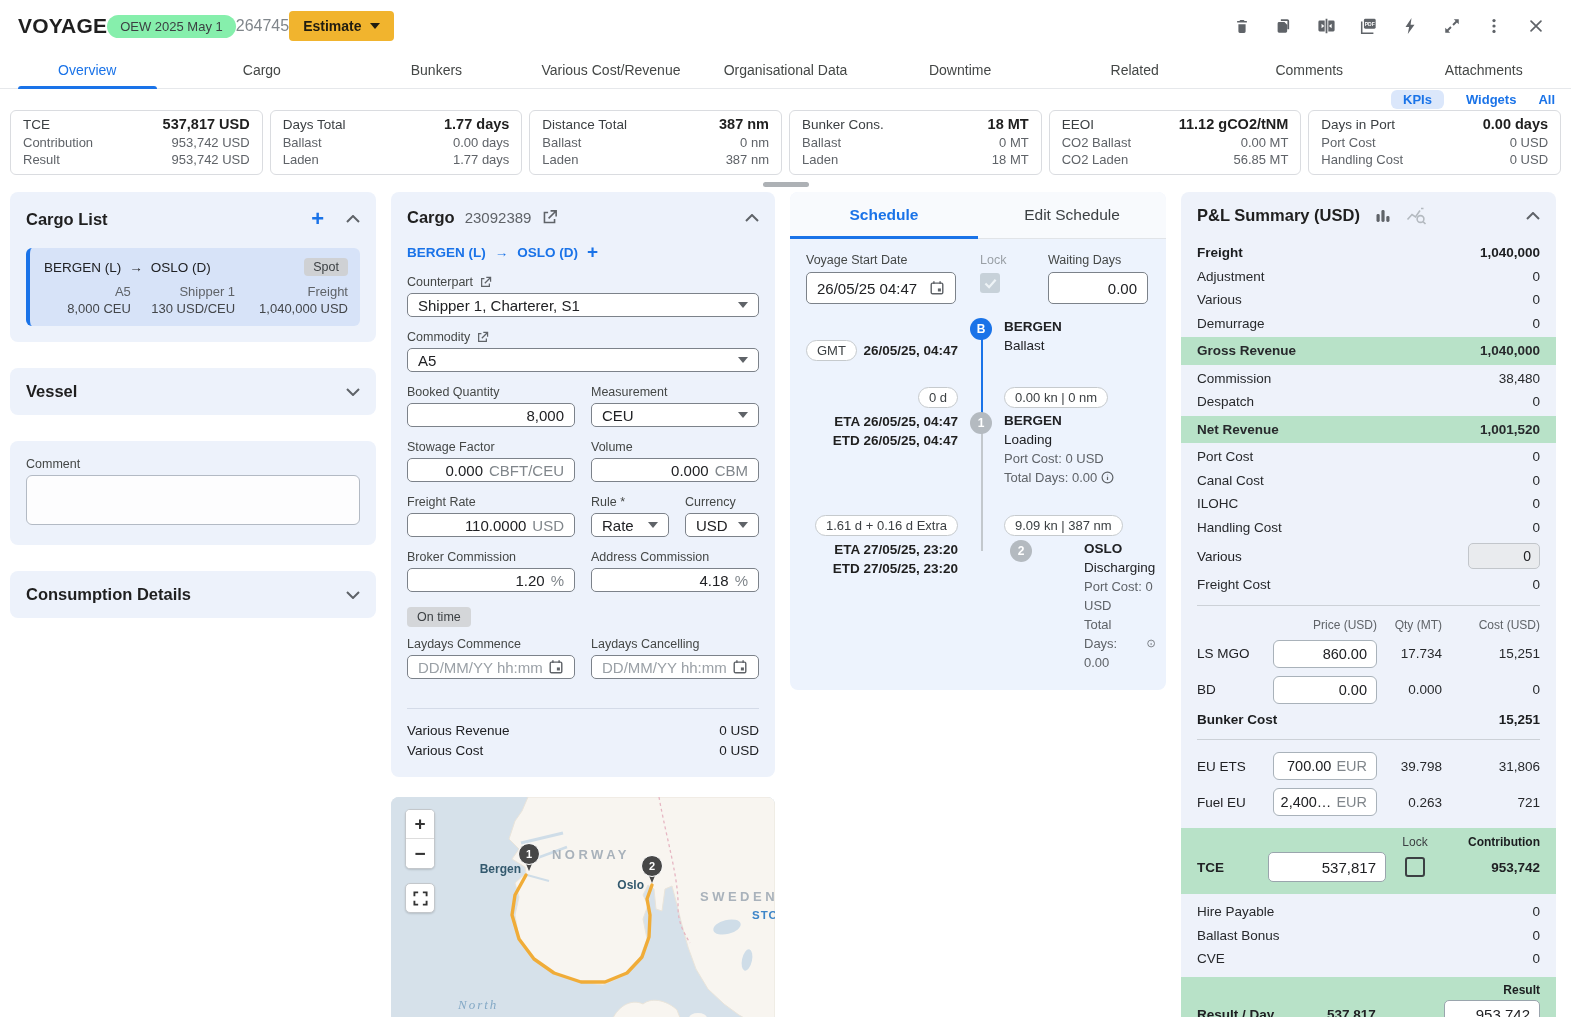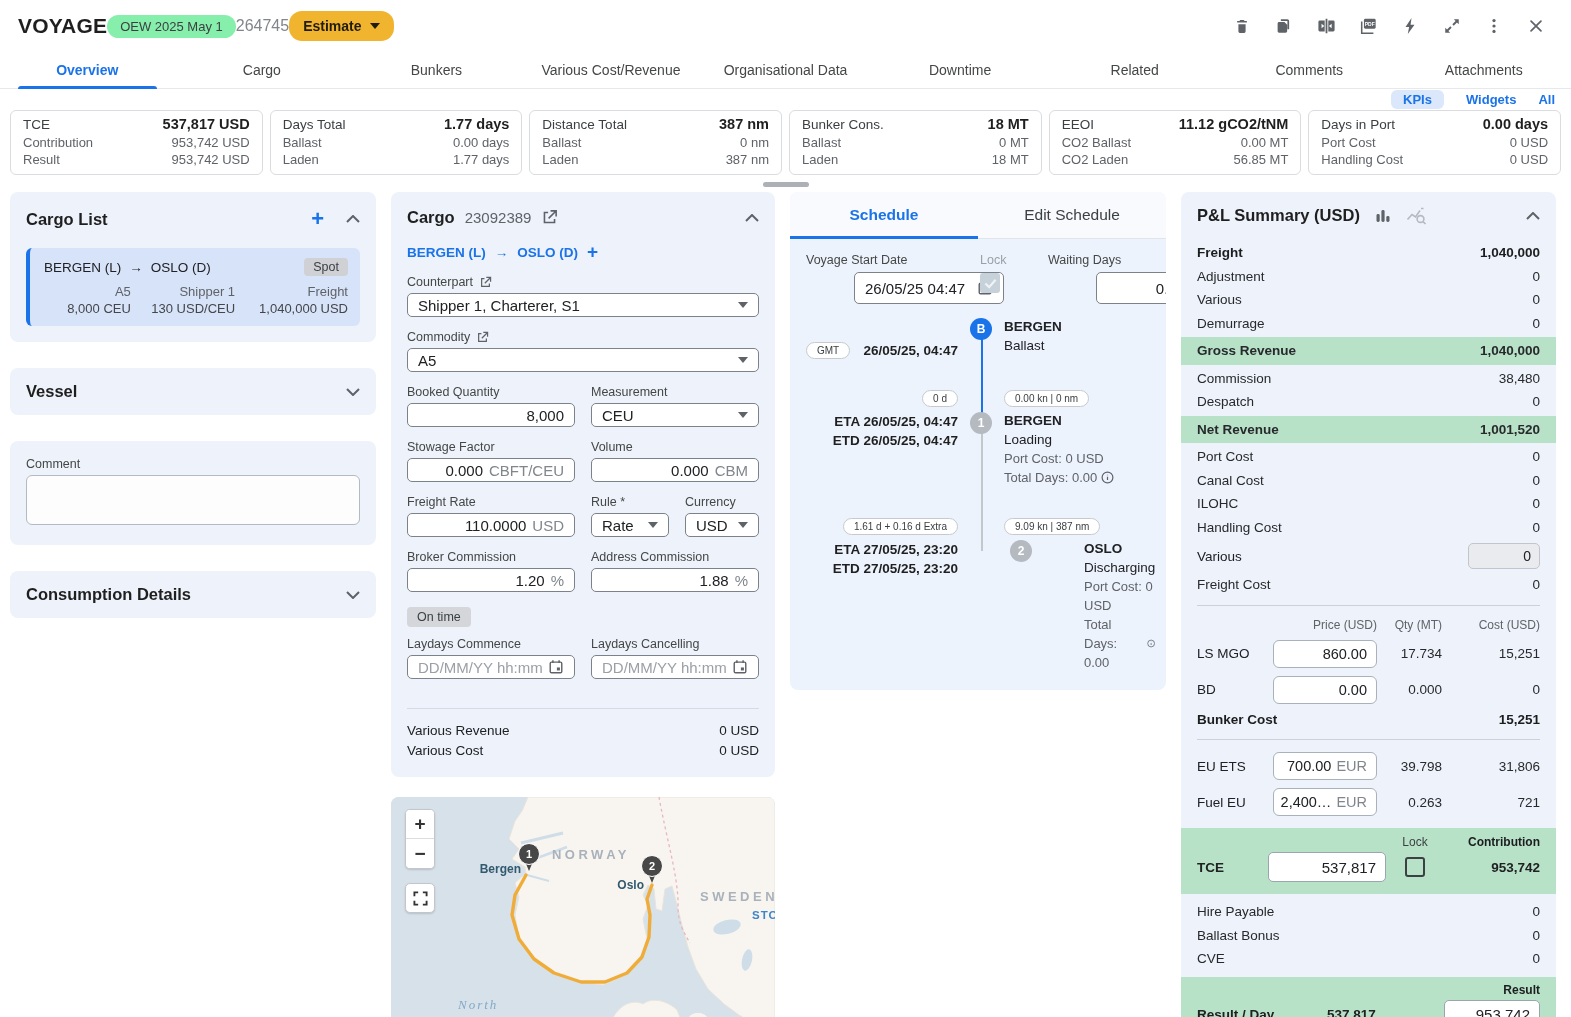--- a/index.html
+++ b/index.html
@@ -5,32 +5,32 @@
   * { margin:0; padding:0; box-sizing:border-box; }
   html,body { width:1571px; height:1017px; overflow:hidden; background:#fff;
     font-family:"Liberation Sans","DejaVu Sans",sans-serif; color:#202124; }
 
   
   .topbar { height:52px; display:flex; align-items:center; justify-content:space-between; padding:0 18px; }
   .topbar-left { display:flex; align-items:center; }
   .app-title { font-size:21px; font-weight:700; letter-spacing:.2px; color:#1f1f1f; }
   .pill-grey { background:#86efac; color:#3c4043; border-radius:13px; padding:4px 13px; font-size:13px; }
   .voyage-no { color:#80868b; font-size:16px; }
-  .estimate-btn { display:flex; align-items:center; gap:8px; background:#f1b42e; border:none; border-radius:13px;
+  .estimate-btn { display:flex; align-items:center; gap:8px; background:#f1b42e; border:none; border-radius:4px;
     padding:7px 14px; font-size:14px; font-weight:700; color:#201c10; cursor:pointer; font-family:inherit; }
   .topbar-icons { display:flex; align-items:center; gap:8px; }
   .icon-btn { width:34px; height:34px; border:none; background:transparent; display:flex; align-items:center;
     justify-content:center; cursor:pointer; color:#5f6368; }
   .icon-btn svg { display:block; }
 
   
   .tabbar { height:37px; display:flex; border-bottom:1px solid #e6e8eb; }
   .tab { flex:1; display:flex; align-items:center; justify-content:center; font-size:14px; color:#444746;
     cursor:pointer; position:relative; }
-  .tab.active { color:#1a73e8; font-weight:700; }
+  .tab.active { color:#1a73e8; font-weight:400; }
   .tab.active::after { content:""; position:absolute; left:18px; right:18px; bottom:-1px; height:3px;
     background:#1a73e8; border-radius:3px 3px 0 0; }
 
   
   .kpi-toggle { height:18px; margin:1px 16px 2px; display:flex; justify-content:flex-end; align-items:center; gap:22px; }
   .kpi-toggle span { font-size:13px; color:#1a73e8; font-weight:600; cursor:pointer; }
   .kpi-toggle .tg-active { background:#dbe7fb; border-radius:6px; padding:2px 12px; }
   .kpi-row { display:flex; gap:7px; padding:0 10px; }
   .kpi-card { flex:1; border:1px solid #dadce0; border-radius:6px; background:#fff; padding:5px 12px 6px; }
   .kpi-main { display:flex; justify-content:space-between; align-items:baseline; margin-bottom:2px; }
@@ -101,21 +101,21 @@
   .sched-panel { background:#edf3fd; border-radius:8px; overflow:hidden; }
   .sched-tabs { display:flex; background:#f8fafd; border-bottom:1px solid #e1e4e8; height:47px; }
   .sched-tab { flex:1; display:flex; align-items:center; justify-content:center; font-size:15.5px; color:#3c4043;
     cursor:pointer; position:relative; }
   .sched-tab.active { color:#1a73e8; font-weight:600; }
   .sched-tab.active::after { content:""; position:absolute; left:0; right:0; bottom:-1px; height:3px; background:#1a73e8; }
   .sched-body { padding:14px 16px 18px; }
   .sched-fields { display:grid; grid-template-columns:150px 44px 100px 38px; column-gap:24px; margin-bottom:14px; }
   .sf-label { font-size:12.5px; color:#444746; margin-bottom:5px; white-space:nowrap; }
   .sf-label.dim { color:#9aa0a6; }
-  .sched-fields .ibox, .sched-fields .datebox { height:32px;margin-left:48px; }
+  .sched-fields .ibox, .sched-fields .datebox { height:32px; }
   .checkbox { width:20px; height:20px; border-radius:3px; display:flex; align-items:center; justify-content:center;
     cursor:pointer; margin-top:6px; }
   .cb-grey { background:#c7d1d9; }
   .cb-blue { background:#1a73e8; }
   .cb-empty { background:transparent; border:2px solid #3c4043; margin-top:0; }
 
   .timeline { position:relative; }
   .tl-vline { position:absolute; width:2px; left:175px; z-index:0; }
   .tl-vline.blue { background:#1a73e8; top:11px; height:94px; }
   .tl-vline.grey { background:#c3c8cd; top:105px; height:128px; }
@@ -127,21 +127,21 @@
   .tl-stop2 { height:auto;gap:48px; }
   .node { width:22px; height:22px; border-radius:50%; color:#fff; font-size:12px; font-weight:700;
     display:flex; align-items:center; justify-content:center; margin:0 auto; position:relative; z-index:2; }
   .node-b { background:#1a73e8; }
   .node-n { background:#b4bac0; }
   .tl-time { font-size:13.5px; font-weight:700; color:#1f1f1f; line-height:19px; }
   .tl-port { font-size:13.5px; font-weight:700; line-height:18px; }
   .tl-act { font-size:13.5px; color:#202124; line-height:19px; }
   .tl-grey { font-size:13px; color:#5f6368; line-height:19px; display:flex; align-items:center; gap:4px; }
   .tl-pill { display:inline-flex; align-items:center; background:#fff; border:1px solid #c6cacd; border-radius:11px;
-    padding:2px 10px; font-size:10px; color:#3c4043; white-space:nowrap; }
+    padding:2px 10px; font-size:13px; color:#3c4043; white-space:nowrap; }
   .gmt-row { display:flex; justify-content:space-between; align-items:center; }
 
   
   .pnl-panel { background:#eef2fa; border-radius:8px; padding:14px 0 12px; }
   .pnl-head { display:flex; align-items:center; padding:0 16px 16px; }
   .pnl-head .panel-title { margin-right:14px; }
   .pnl-head .chev-btn { margin-left:auto; }
   .pnl-row { display:flex; justify-content:space-between; align-items:center; padding:3px 16px; font-size:13.5px;
     color:#27292c; line-height:17.5px; }
   .pnl-row.bold { font-weight:700; color:#1b1d1f; }
@@ -530,21 +530,21 @@
         <div class="fgroup">
           <div class="field-label">Broker Commission</div>
           <div class="ibox">
               <span>1.20</span>
               <span class="unit">%</span>
             </div>
         </div>
         <div class="fgroup">
           <div class="field-label">Address Commission</div>
           <div class="ibox">
-              <span>1.88</span>
+              <span>4.18</span>
               <span class="unit">%</span>
             </div>
         </div>
       </div>
 
       <span class="ontime-badge">On time</span>
 
       <div class="grid2">
         <div class="fgroup">
           <div class="field-label">Laydays Commence</div>

